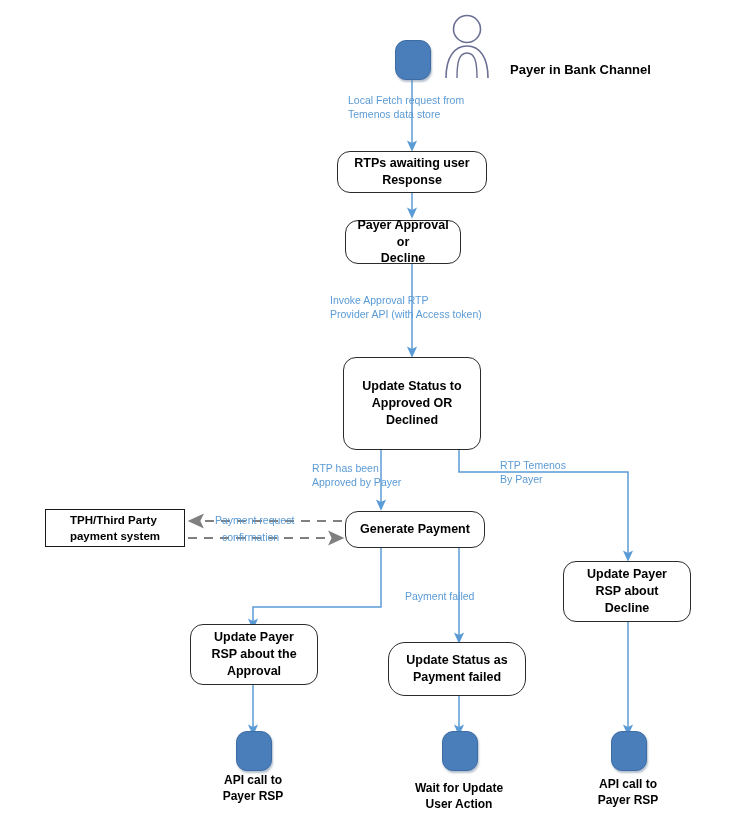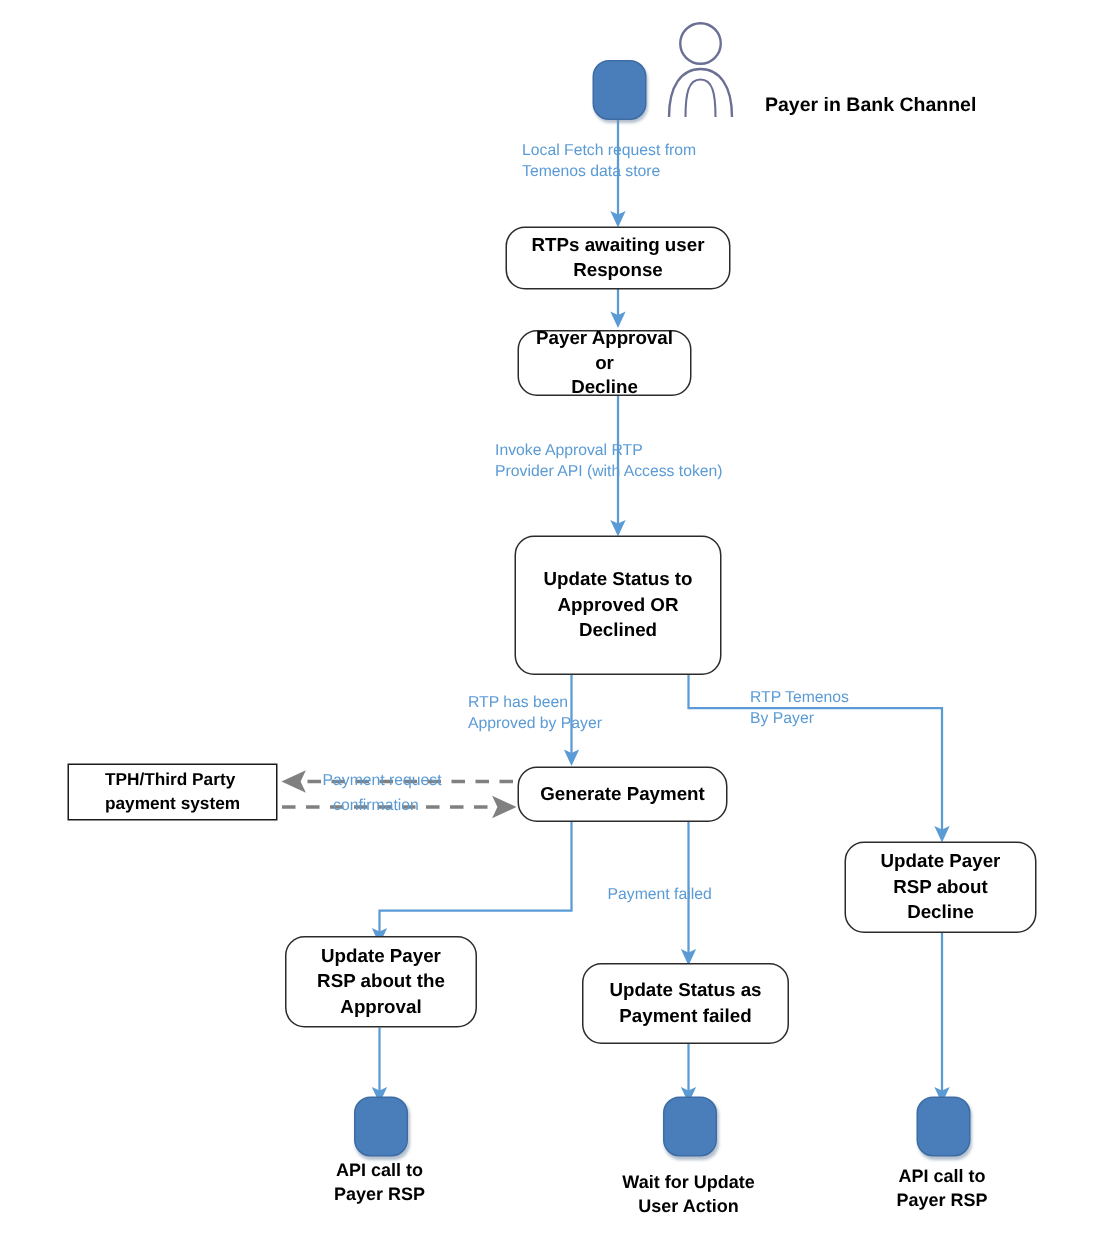--- a/index.html
+++ b/index.html
@@ -194,21 +194,21 @@
   </div>
 
   <div class="proc" style="left:190px;top:624px;width:128px;height:61px;">
     <div>
       <div>Update Payer</div>
       <div>RSP about the</div>
       <div>Approval</div>
     </div>
   </div>
 
-  <div class="proc" style="left:388px;top:642px;width:138px;height:54px;">
+  <div class="proc" style="left:388px;top:642px;width:138px;height:54px;border-radius:17px;">
     <div>
       <div>Update Status as</div>
       <div>Payment failed</div>
     </div>
   </div>
 
   <div class="proc" style="left:563px;top:561px;width:128px;height:61px;">
     <div>
       <div>Update Payer</div>
       <div>RSP about</div>

